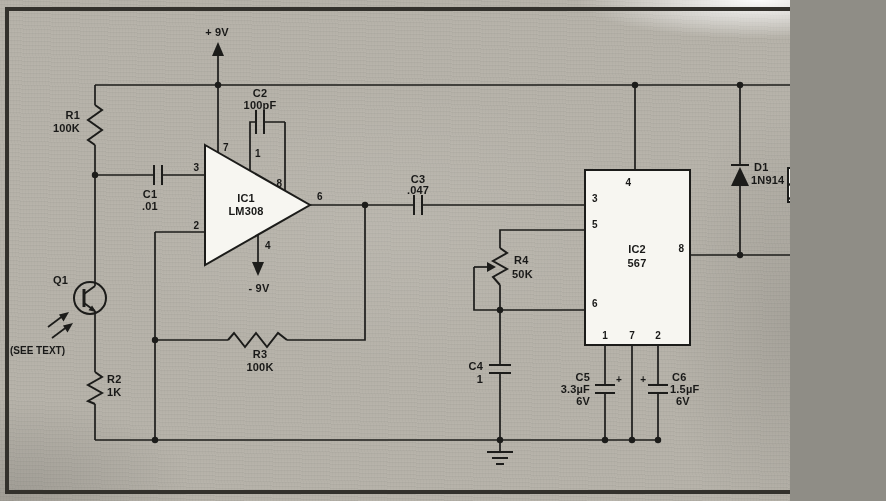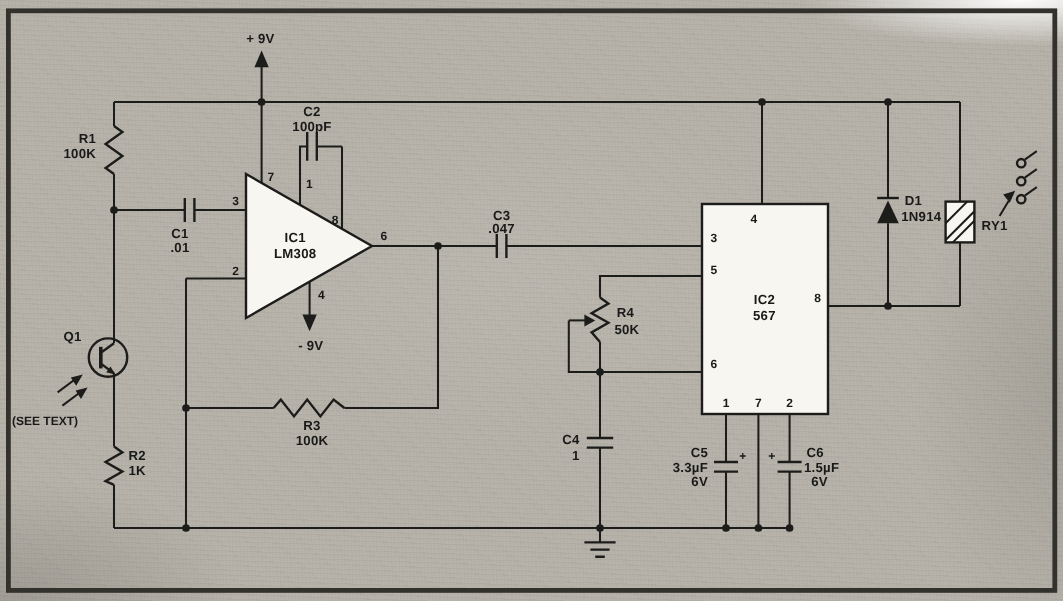--- a/index.html
+++ b/index.html
@@ -1,17 +1,17 @@
 <!DOCTYPE html>
 <html><head>
 <meta charset="utf-8">
 <style>
   html,body{margin:0;padding:0;background:#8f8d86;}
   .photo{
-    position:relative;width:886px;height:501px;overflow:hidden;
+    position:relative;width:790px;height:501px;overflow:hidden;
     background:
       radial-gradient(ellipse 260px 55px at 96% 0%, rgba(255,255,255,0.95), rgba(255,255,255,0) 70%),
       radial-gradient(ellipse 420px 220px at 48% 45%, rgba(255,255,255,0.06), rgba(0,0,0,0) 65%),
       radial-gradient(ellipse 260px 140px at 2% 99%, rgba(0,0,0,0.12), rgba(0,0,0,0) 70%),
       radial-gradient(ellipse 180px 320px at 100% 65%, rgba(0,0,0,0.09), rgba(0,0,0,0) 70%),
       repeating-linear-gradient(2deg, rgba(0,0,0,0.03) 0 1px, rgba(255,255,255,0.025) 1px 2px, rgba(0,0,0,0) 2px 4px),
       repeating-linear-gradient(88deg, rgba(0,0,0,0.02) 0 1px, rgba(0,0,0,0) 1px 3px),
       #b6b2a9;
   }
   svg{position:absolute;inset:0;}

